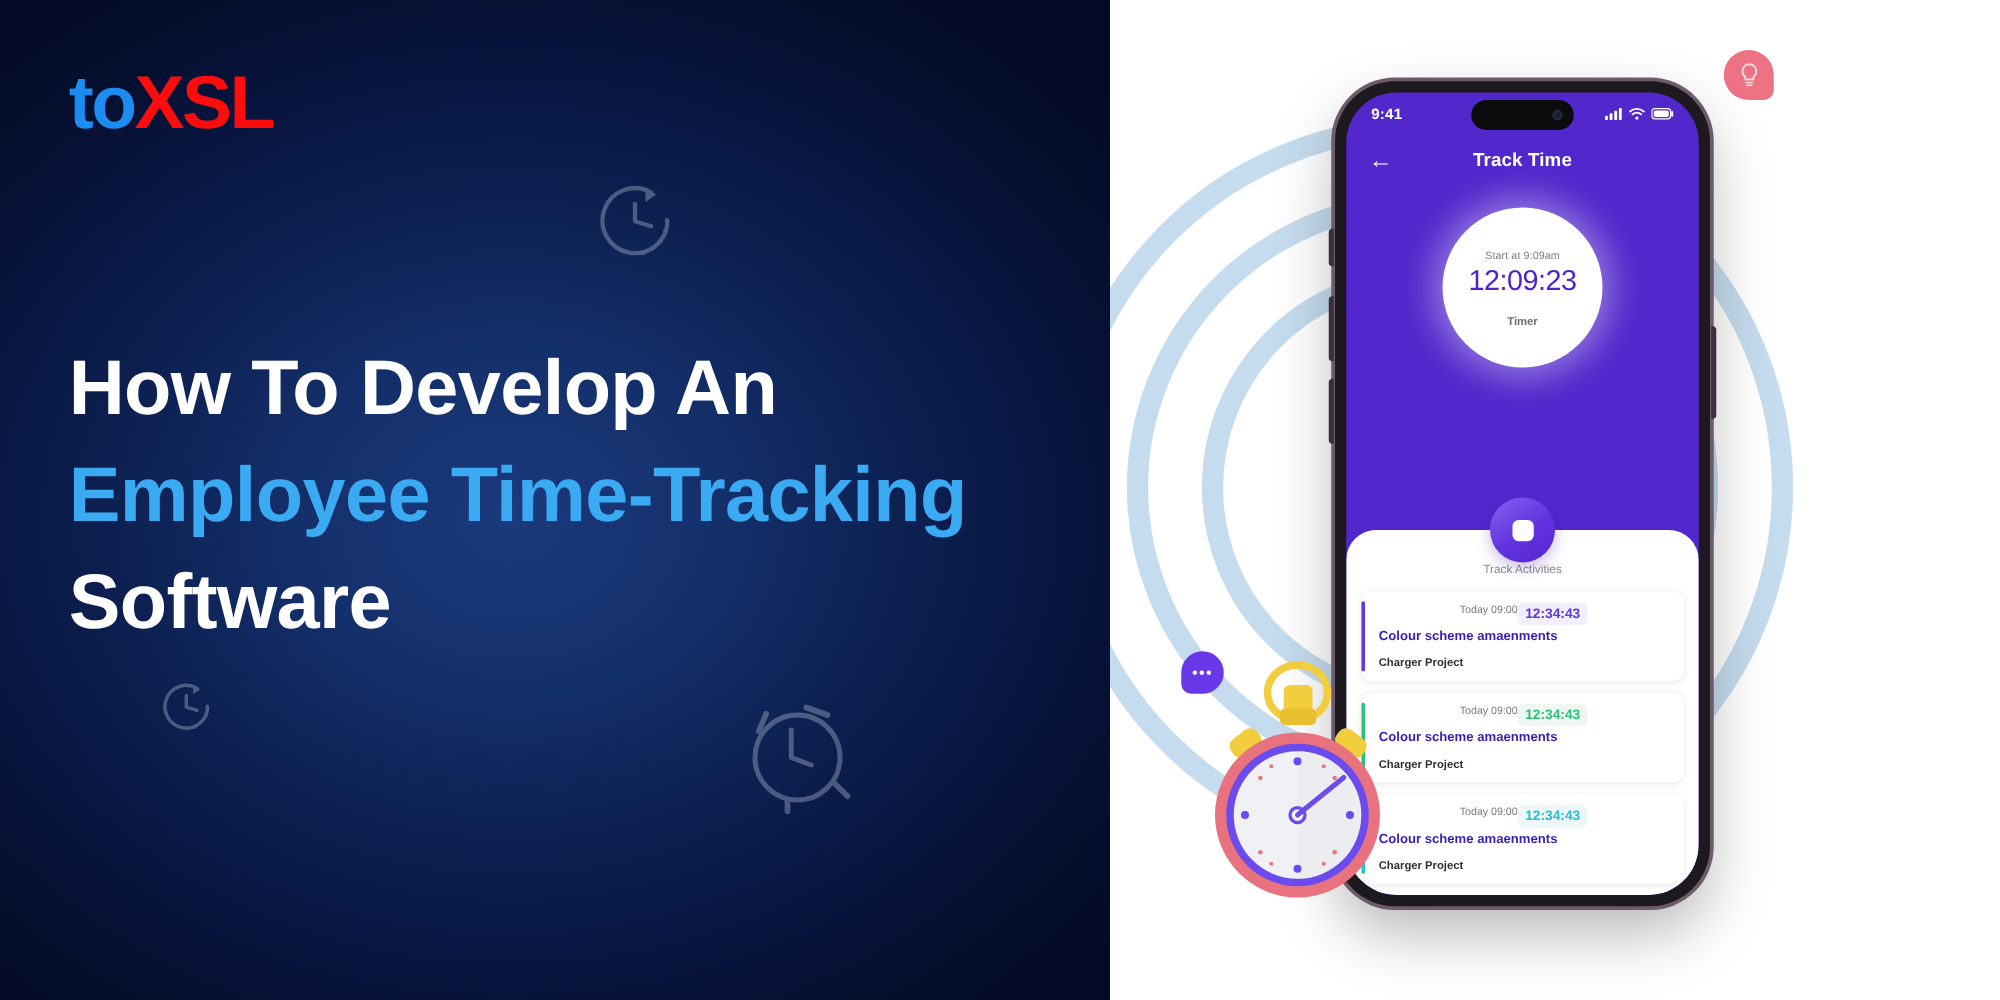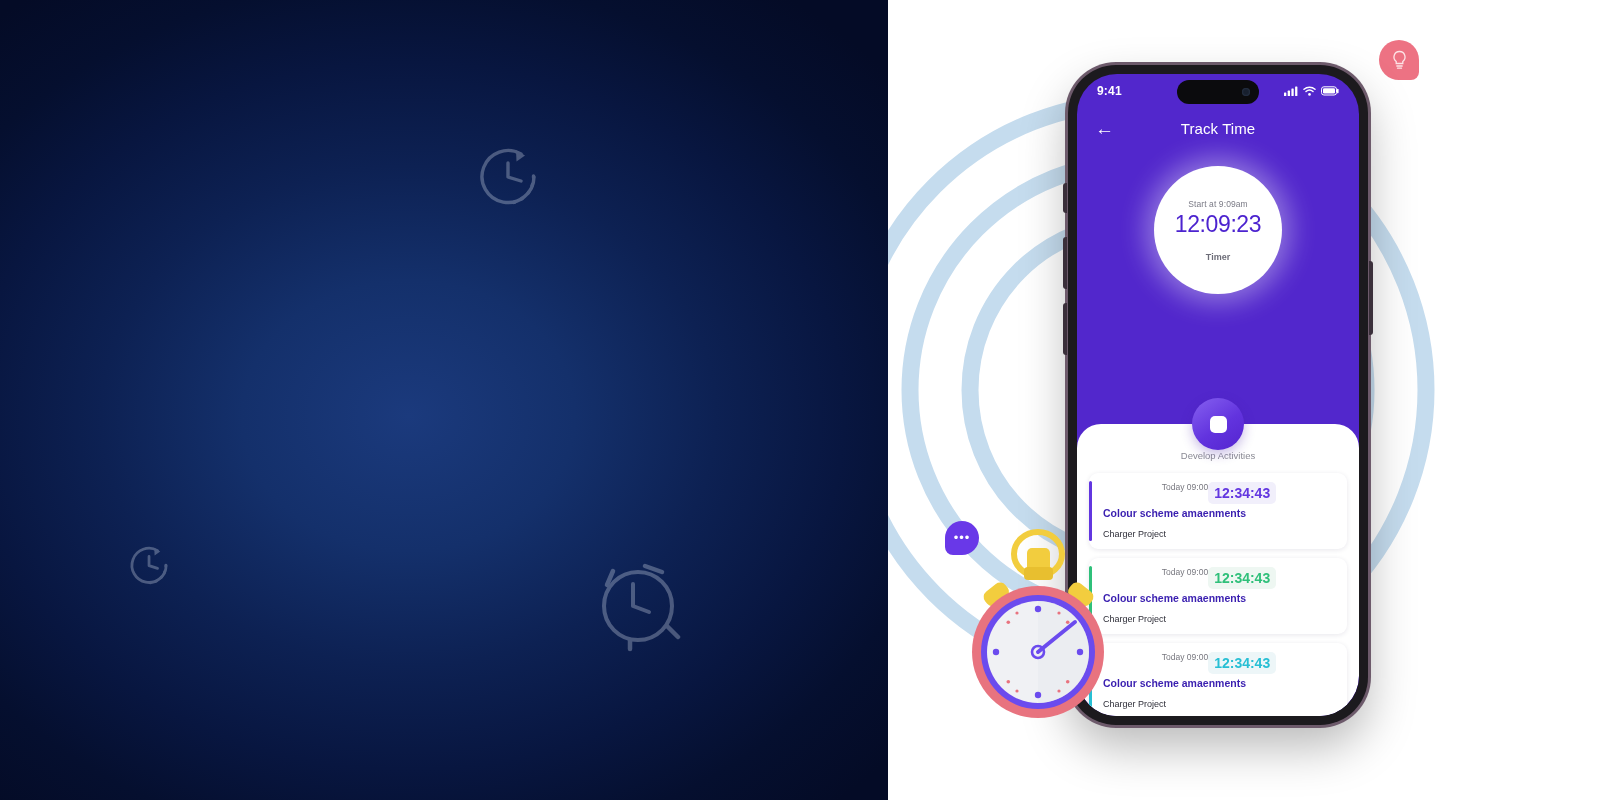--- a/index.html
+++ b/index.html
@@ -109,21 +109,21 @@
   .island-cam { width:8px; height:8px; border-radius:50%; background:#18202e; box-shadow:inset 0 0 2px #3a4a66; }
 
   
   .appnav {
     height:40px; display:flex; align-items:center;
     padding:0 18px; color:#fff; position:relative;
   }
   .back-arrow { font-size:19px; line-height:1; cursor:pointer; }
   .nav-title {
     position:absolute; left:0; right:0; text-align:center;
-    font-size:15px; font-weight:400; letter-spacing:.1px;
+    font-size:15px; font-weight:700; letter-spacing:.1px;
   }
 
   
   .timer-wrap {
     display:flex; justify-content:center; margin-top:18px;
   }
   .timer-circle {
     width:128px; height:128px; border-radius:50%;
     background:#ffffff;
     box-shadow:0 0 26px 9px rgba(255,255,255,.36);
@@ -160,25 +160,25 @@
     box-shadow:0 1px 5px rgba(30,20,70,.10);
     padding:9px 12px 10px 14px;
     margin-bottom:9px; overflow:hidden;
   }
   .act-bar {
     position:absolute; left:0; top:8px; bottom:8px; width:3px; border-radius:2px;
   }
   .act-top { display:flex; justify-content:center; align-items:flex-start; }
   .act-date { font-size:8.5px; color:#77777f; }
   .act-badge {
-    font-size:14px; font-weight:700; padding:3px 6px; border-radius:5px;
+    font-size:11px; font-weight:700; padding:3px 6px; border-radius:5px;
     background:#f2f2f5;
   }
   .act-name { font-size:10.5px; font-weight:700; color:#3a1fb0; margin-top:3px; }
-  .act-proj { font-size:9px; font-weight:400; color:#2e2e38; margin-top:10px; }
+  .act-proj { font-size:9px; font-weight:700; color:#2e2e38; margin-top:10px; }
 
   
   .bubble {
     position:absolute; border-radius:50% 50% 50% 8px;
     display:flex; align-items:center; justify-content:center;
   }
   .bubble-bulb {
     left:491px; top:40px; width:40px; height:40px;
     background:#ed7283;
     border-radius:50% 50% 8px 50%;
@@ -193,21 +193,29 @@
   
   .stopwatch { position:absolute; left:75px; top:512px; }
 </style>
 </head>
 <body>
 
 <div class="canvas">
 
   <div class="left-panel">
 
-
+    <div class="logo">
+      <span class="t1">to</span><span class="t2">XSL</span>
+    </div>
+
+    <h1 class="headline">
+      <span class="l-white">How To Develop An</span>
+      <span class="l-blue">Employee Time-Tracking</span>
+      <span class="l-white">Software</span>
+    </h1>
 
     <div class="deco deco-clock-top">
       <svg width="70" height="66" viewBox="0 0 70 66" fill="none">
         <path d="M45 8 A26 26 0 1 0 58 31" stroke="#dfe6f2" stroke-width="3.4" stroke-linecap="round"></path>
         <path d="M57.5 30 A26 26 0 0 1 34 57" stroke="#dfe6f2" stroke-width="3.4" stroke-linecap="round" stroke-dasharray="1.5 7"></path>
         <path d="M40 4 L49 9.5 L40.5 15.5 Z" fill="#dfe6f2"></path>
         <path d="M32 17 L32 31 L45 35" stroke="#dfe6f2" stroke-width="3.4" stroke-linecap="round" stroke-linejoin="round"></path>
       </svg>
     </div>
 
@@ -298,21 +306,21 @@
             <span class="timer-label">Timer</span>
           </div>
         </div>
 
         <div class="sheet">
 
           <div class="stop-btn">
             <span class="stop-sq"></span>
           </div>
 
-          <div class="recent-title">Develop Activities</div>
+          <div class="recent-title">Track Activities</div>
 
           <div class="act-card">
             <span class="act-bar" style="background:#6236e0"></span>
             <div class="act-top">
               <span class="act-date">Today 09:00</span>
               <span class="act-badge" style="color:#6236e0;background:#f1effb">12:34:43</span>
             </div>
             <div class="act-name">Colour scheme amaenments</div>
             <div class="act-proj">Charger Project</div>
           </div>

